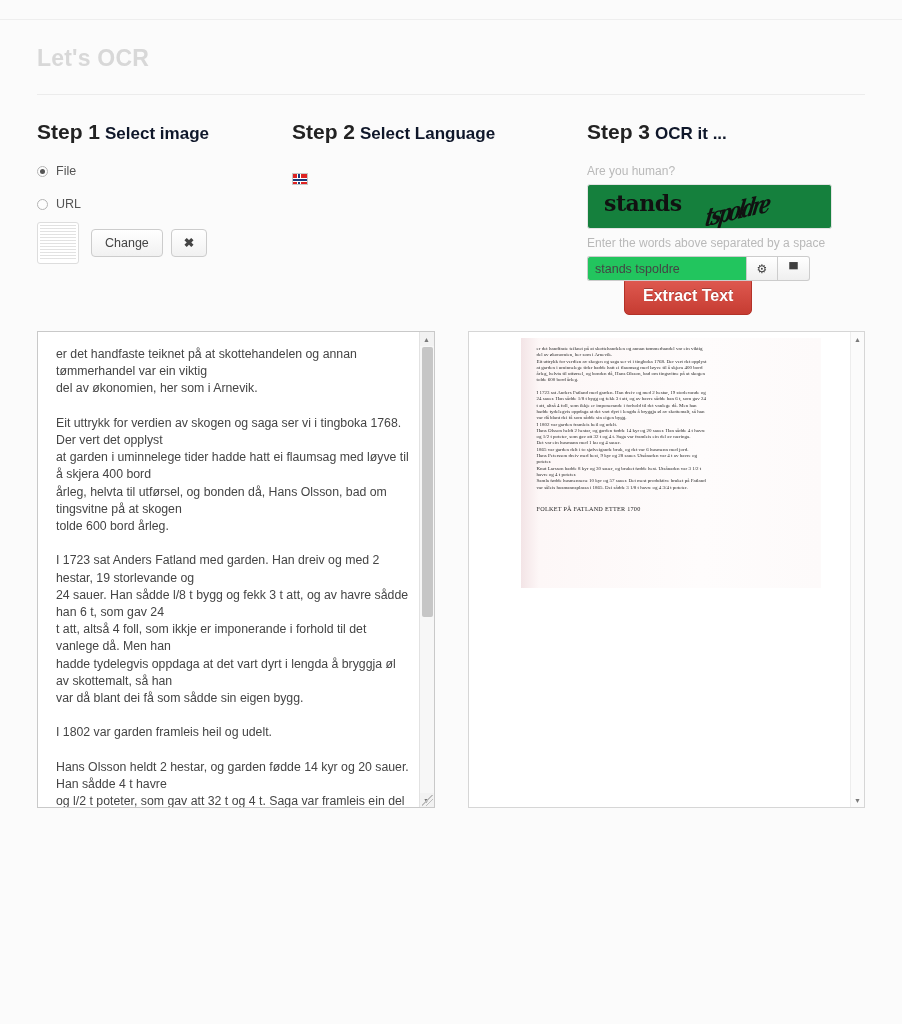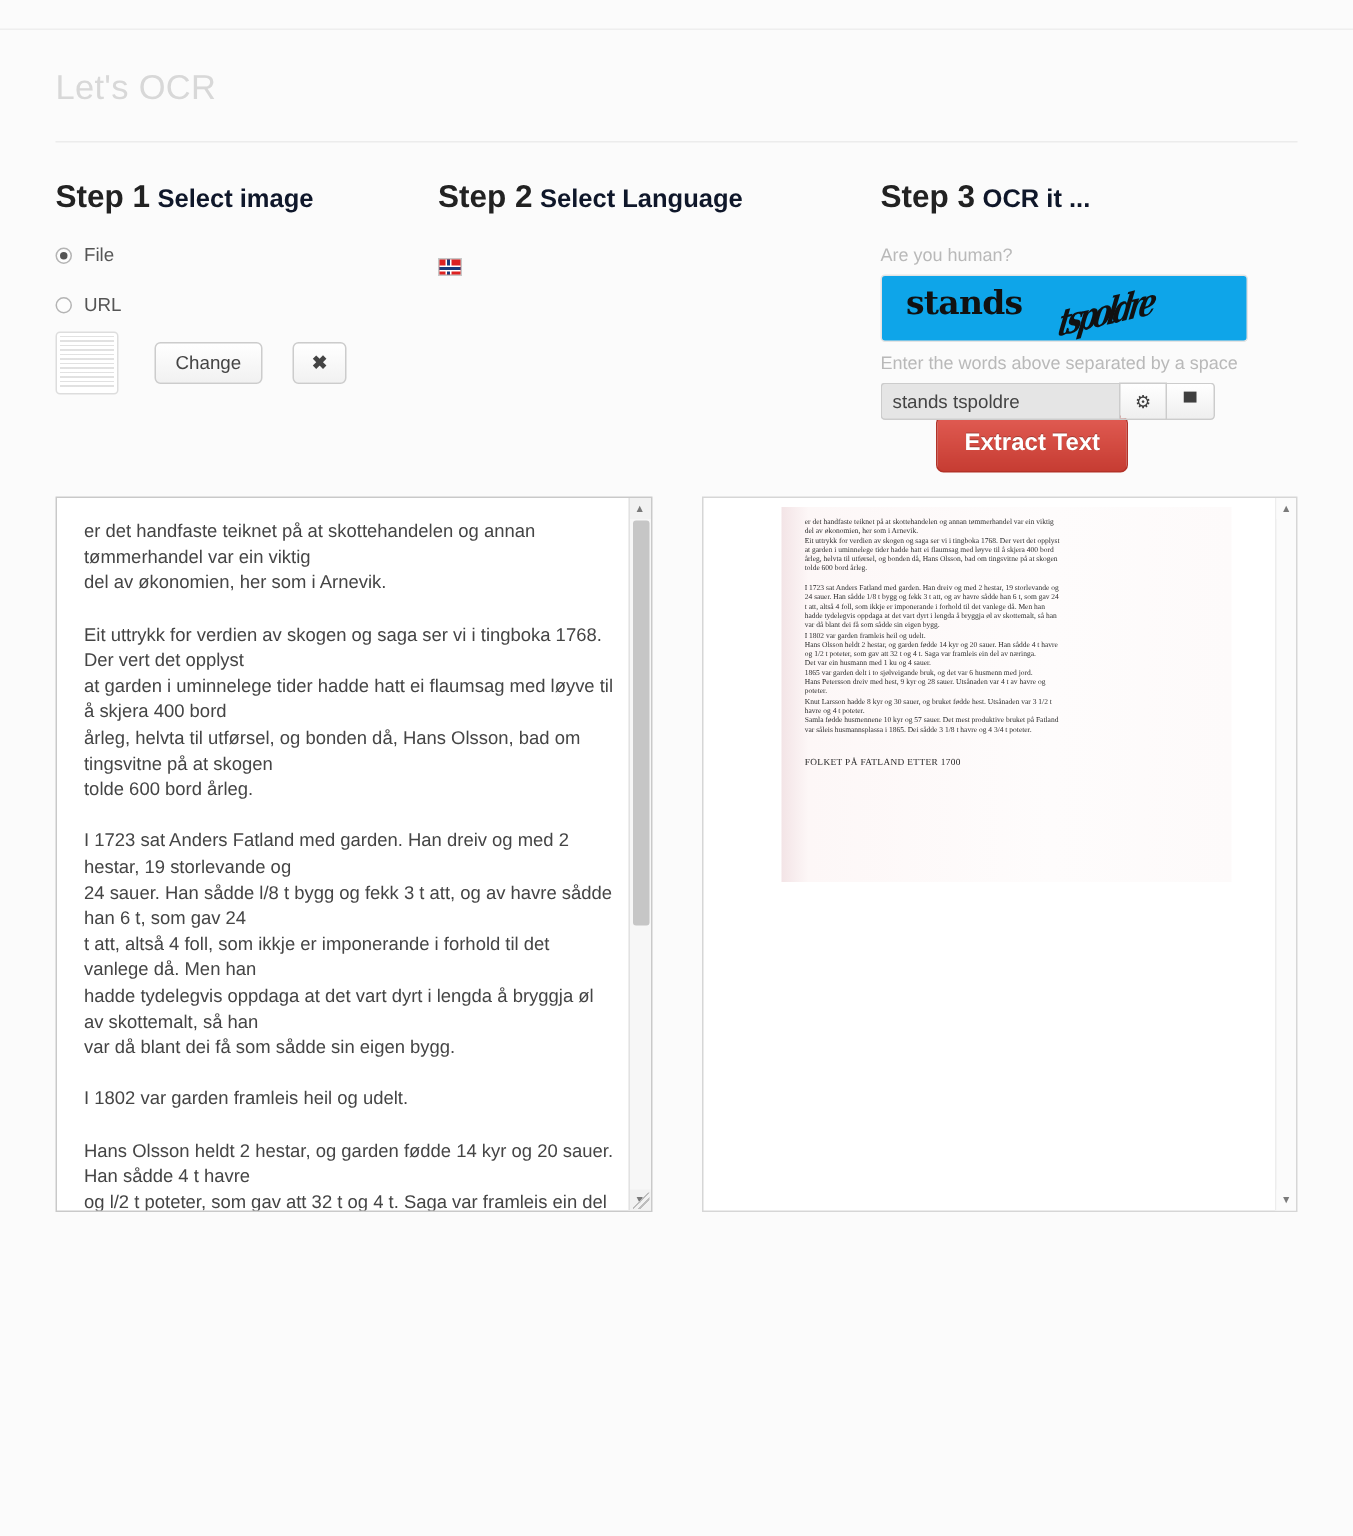--- a/index.html
+++ b/index.html
@@ -33,21 +33,21 @@
   
   .app-header {
     height: 62px;
     padding: 0 0 0 37px;
     display: flex;
     align-items: center;
     box-sizing: border-box;
   }
   .app-title {
     font-size: 23px;
-    font-weight: normal;
+    font-weight: bold;
     color: #d8d8d8;
     letter-spacing: 0.2px;
     padding-top: 14px;
   }
   .header-rule {
     margin: 12px 37px 0 37px;
     border-top: 1px solid #ececec;
   }
   
   .steps {
@@ -100,21 +100,20 @@
     position: absolute;
     width: 5px; height: 5px;
     border-radius: 50%;
     background: #555;
     left: 2px; top: 2px;
   }
   .file-row {
     display: flex;
     align-items: center;
     margin-top: 11px;
-    gap: 12px;
   }
   .thumb {
     width: 42px; height: 42px;
     border: 1px solid #dddddd;
     background: #ffffff;
     border-radius: 3px;
     padding: 2px;
     box-sizing: border-box;
     overflow: hidden;
   }
@@ -192,21 +191,21 @@
   
   .muted-label {
     font-size: 12px;
     color: #b9b9b9;
     margin-top: 19px;
   }
   .captcha-box {
     width: 227px;
     height: 43px;
     margin-top: 6px;
-    background: #0ea5e9;
+    background: #15803d;
     border: 1px solid #e4e4e4;
     border-radius: 3px;
     position: relative;
     overflow: hidden;
     padding-left: 16px;
   }
   .captcha-w1 {
     position: absolute;
     left: 16px; top: 5px;
     font-family: "DejaVu Serif", serif;
@@ -230,21 +229,21 @@
     display: flex;
     margin-top: 6px;
   }
   .captcha-input {
     width: 159px;
     height: 25px;
     box-sizing: border-box;
     border: 1px solid #cccccc;
     border-right: none;
     border-radius: 3px 0 0 3px;
-    background: #e5e5e5;
+    background: #22c55e;
     font-size: 12.5px;
     color: #444;
     padding: 0 7px;
     font-family: "Liberation Sans", sans-serif;
     outline: none;
   }
   .icon-btn {
     width: 32px; height: 25px;
     box-sizing: border-box;
     border: 1px solid #cccccc;

